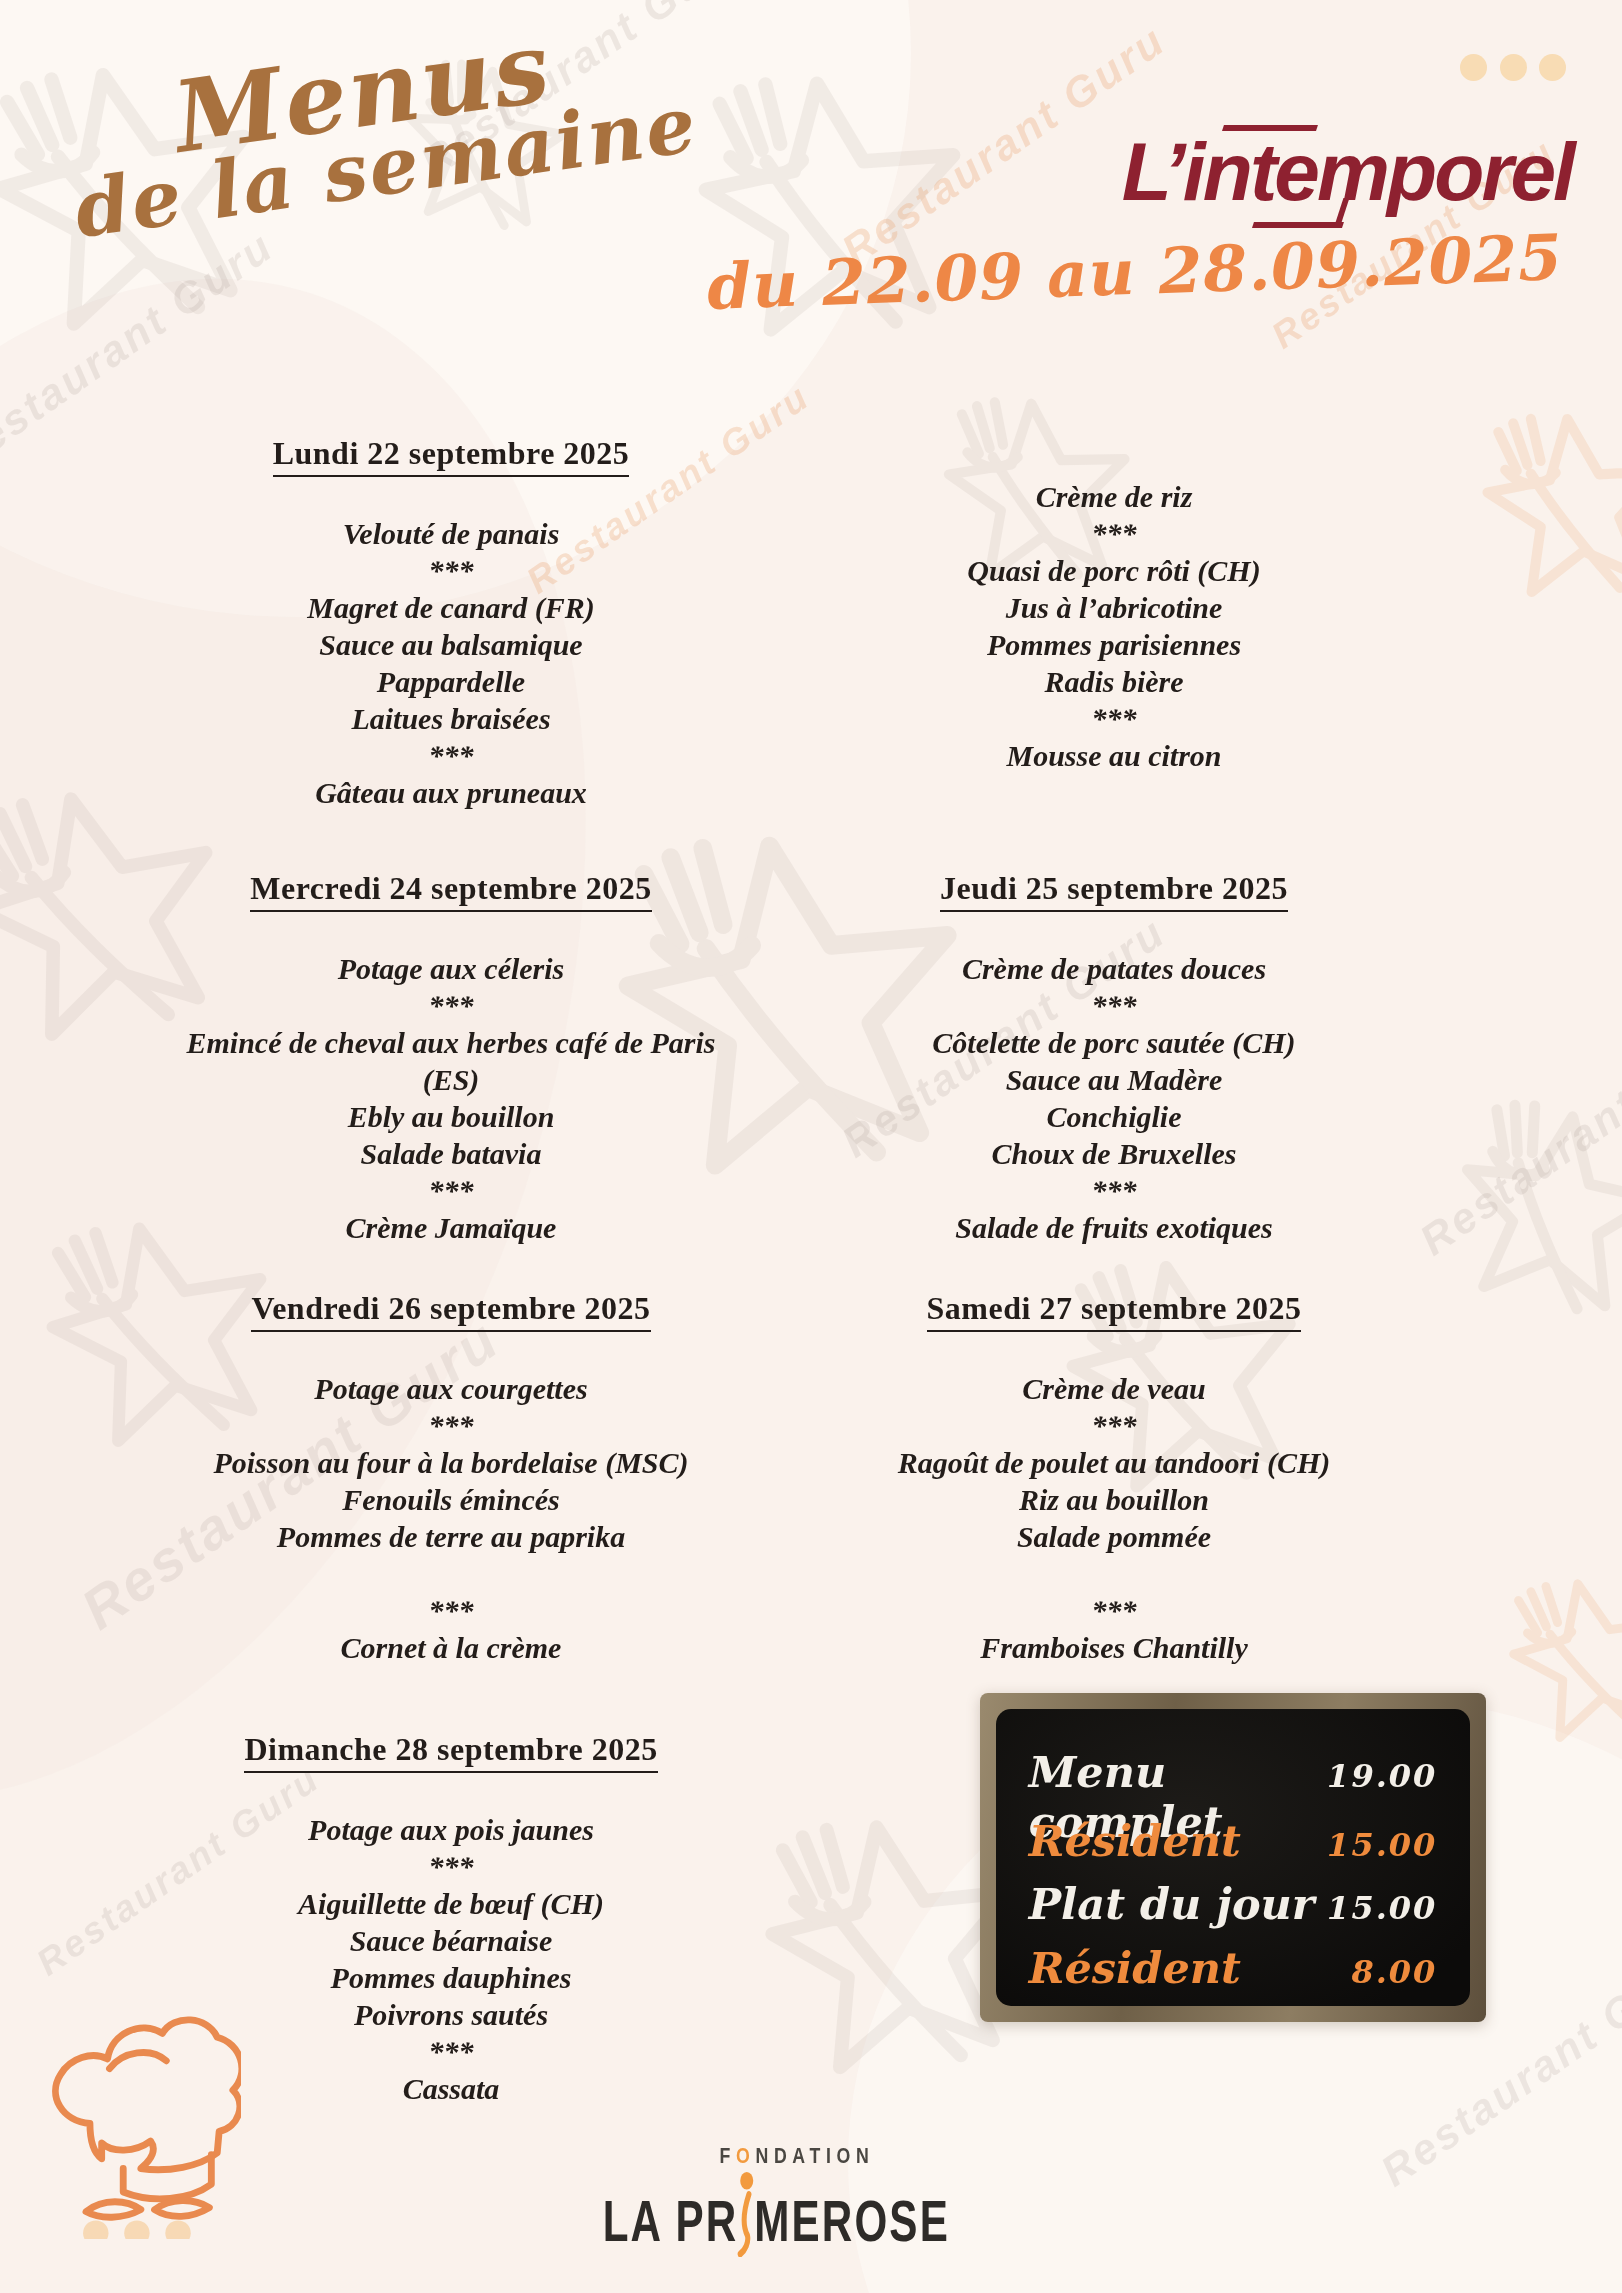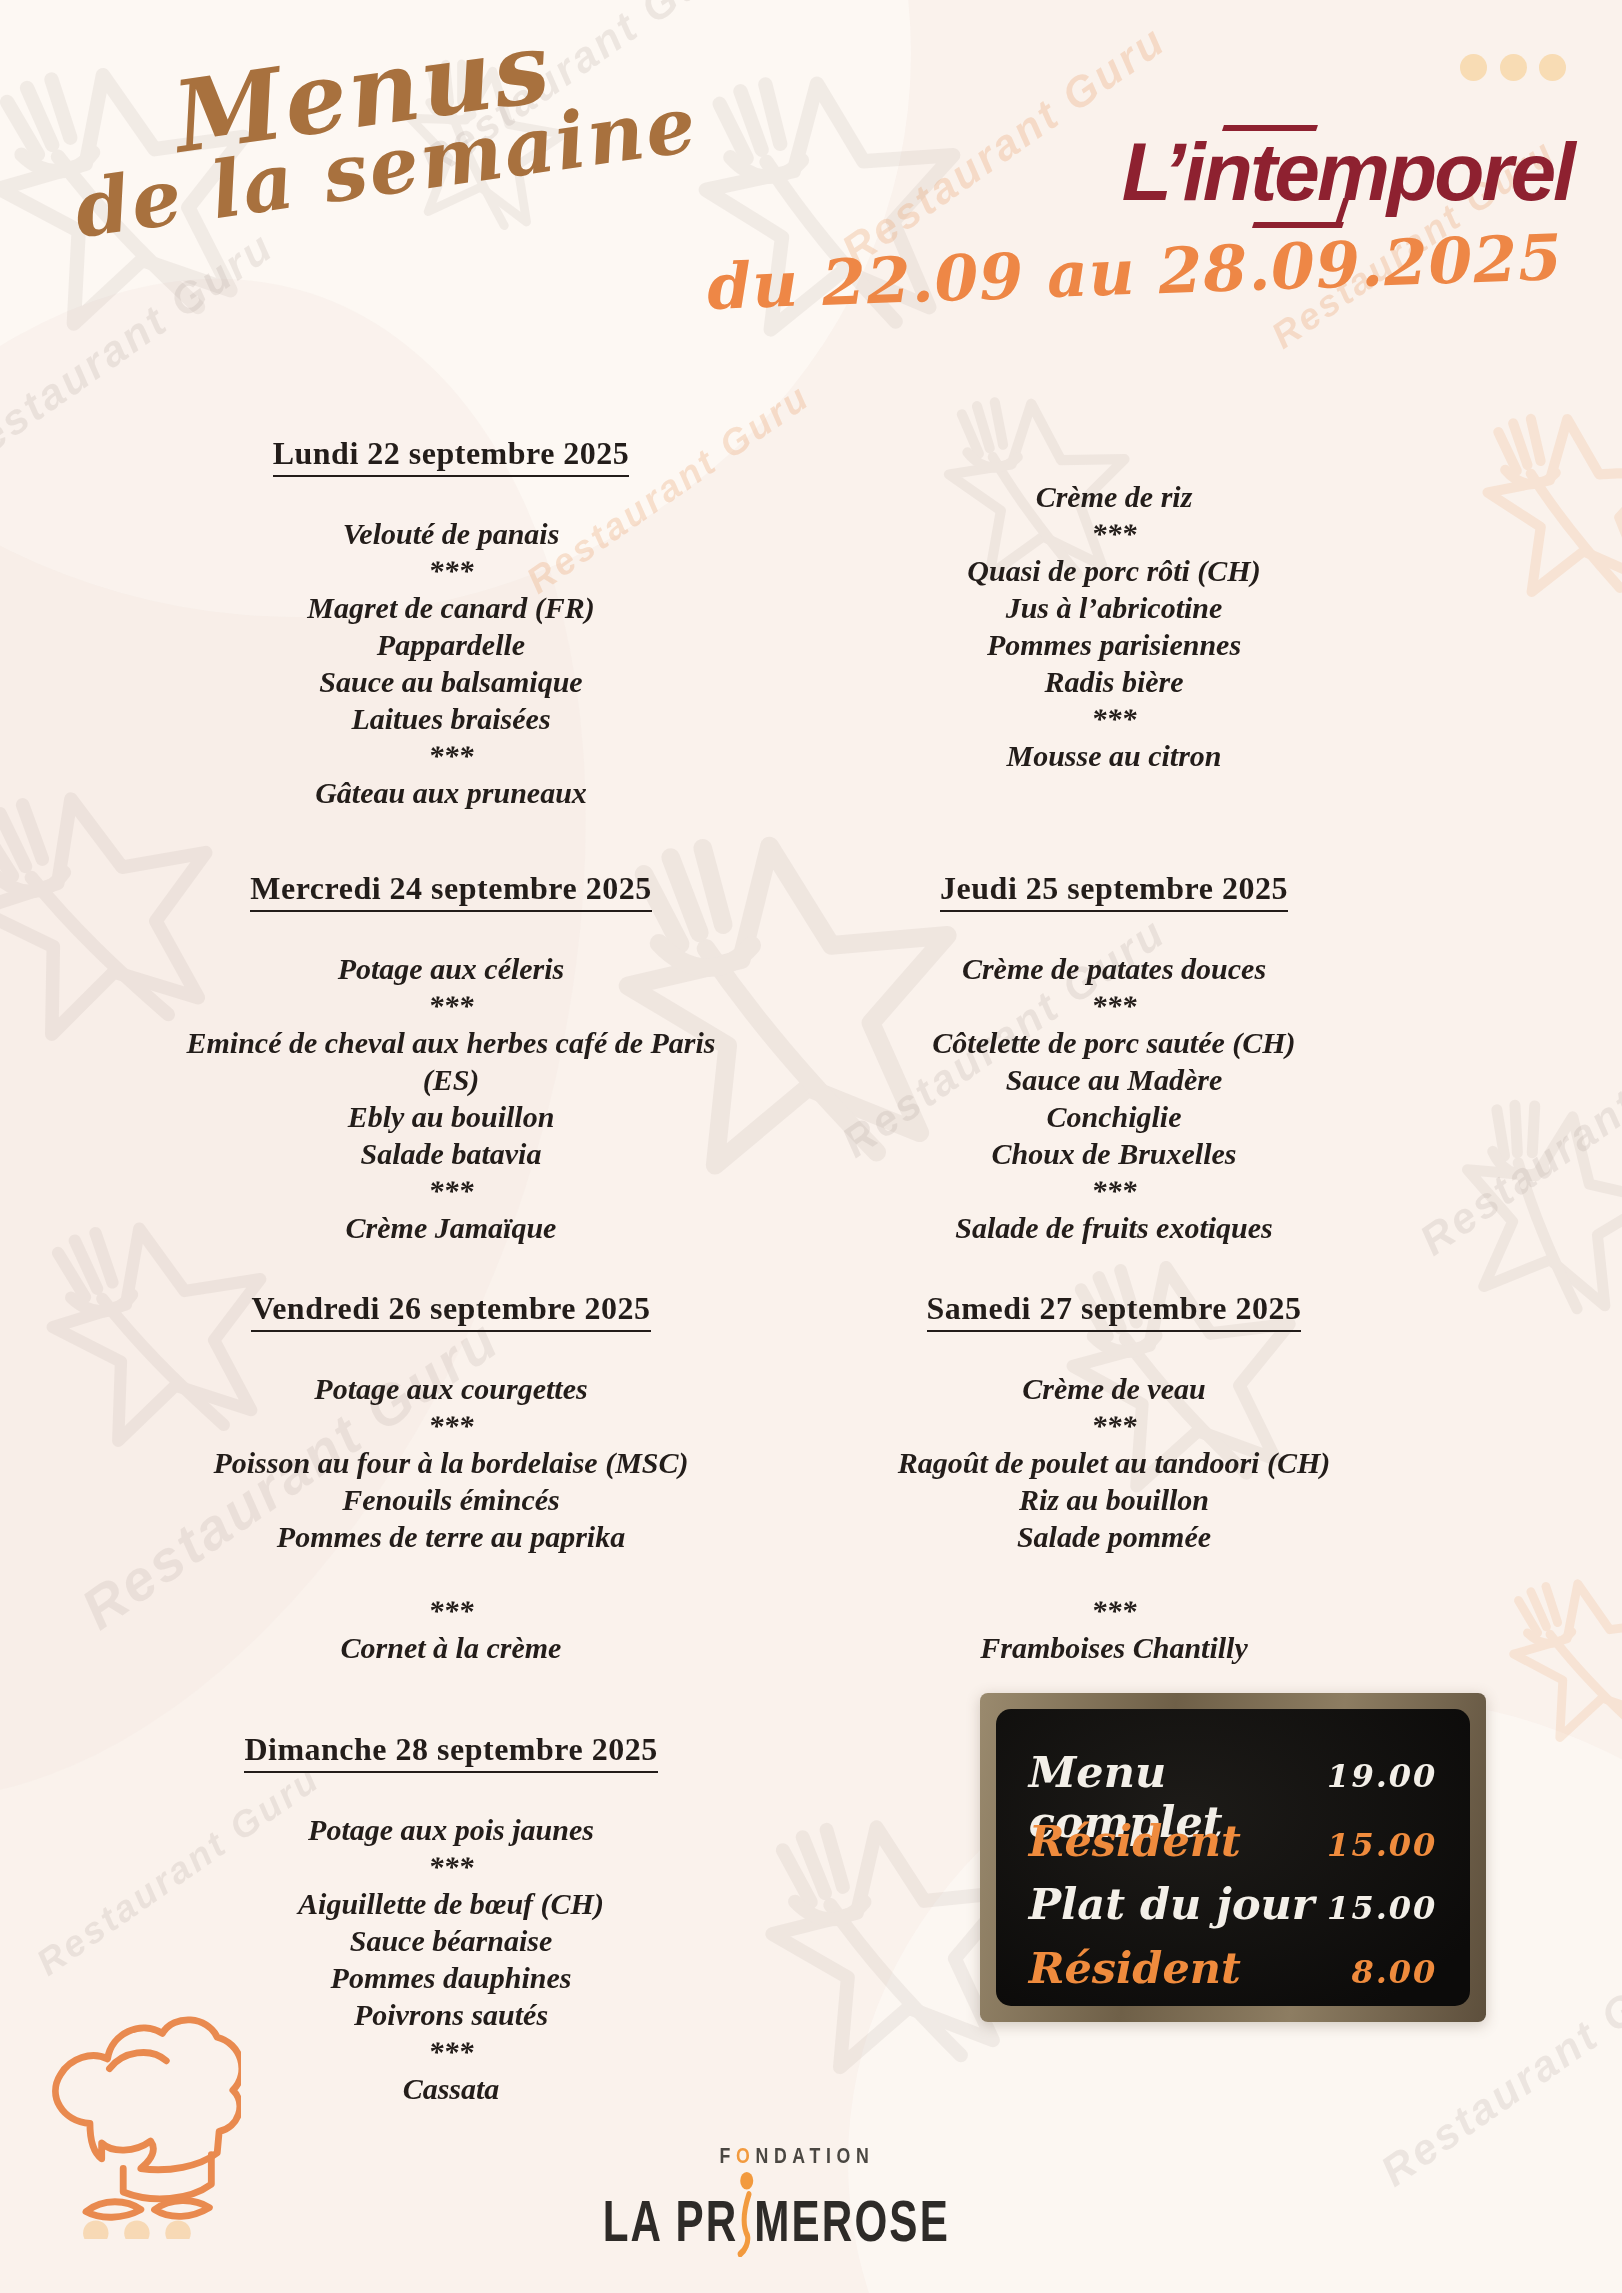--- a/index.html
+++ b/index.html
@@ -150,22 +150,22 @@
   <div class="dot" style="left:1460px;top:54px;"></div>
   <div class="dot" style="left:1500px;top:54px;"></div>
   <div class="dot" style="left:1539px;top:54px;"></div>
 
   <section class="day" style="left:157px;top:435px;width:588px;">
     <h2 class="day-title"><span>Lundi 22 septembre 2025</span></h2>
     <div class="items">
         <div class="menu-item">Velouté de panais</div>
         <div class="menu-item">***</div>
         <div class="menu-item">Magret de canard (FR)</div>
+        <div class="menu-item">Sauce au balsamique</div>
         <div class="menu-item">Pappardelle</div>
-        <div class="menu-item">Sauce au balsamique</div>
         <div class="menu-item">Laitues braisées</div>
         <div class="menu-item">***</div>
         <div class="menu-item">Gâteau aux pruneaux</div>
       </div>
   </section>
   <section class="day" style="left:814px;top:435px;width:600px;">
     <div class="items">
         <div class="menu-item">Crème de riz</div>
         <div class="menu-item">***</div>
         <div class="menu-item">Quasi de porc rôti (CH)</div>

